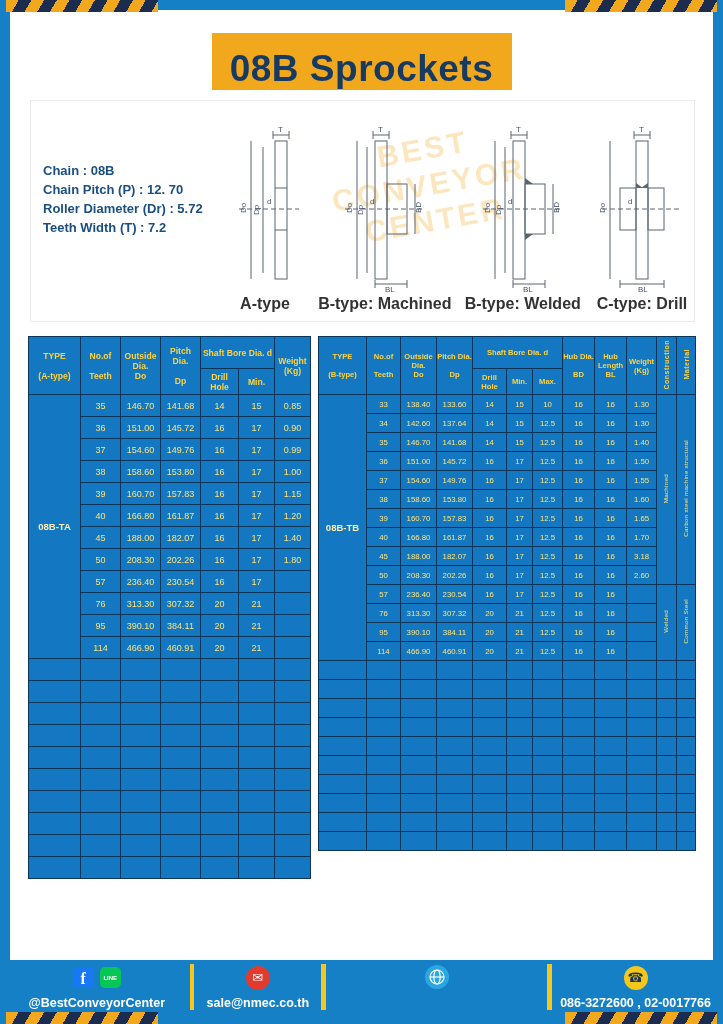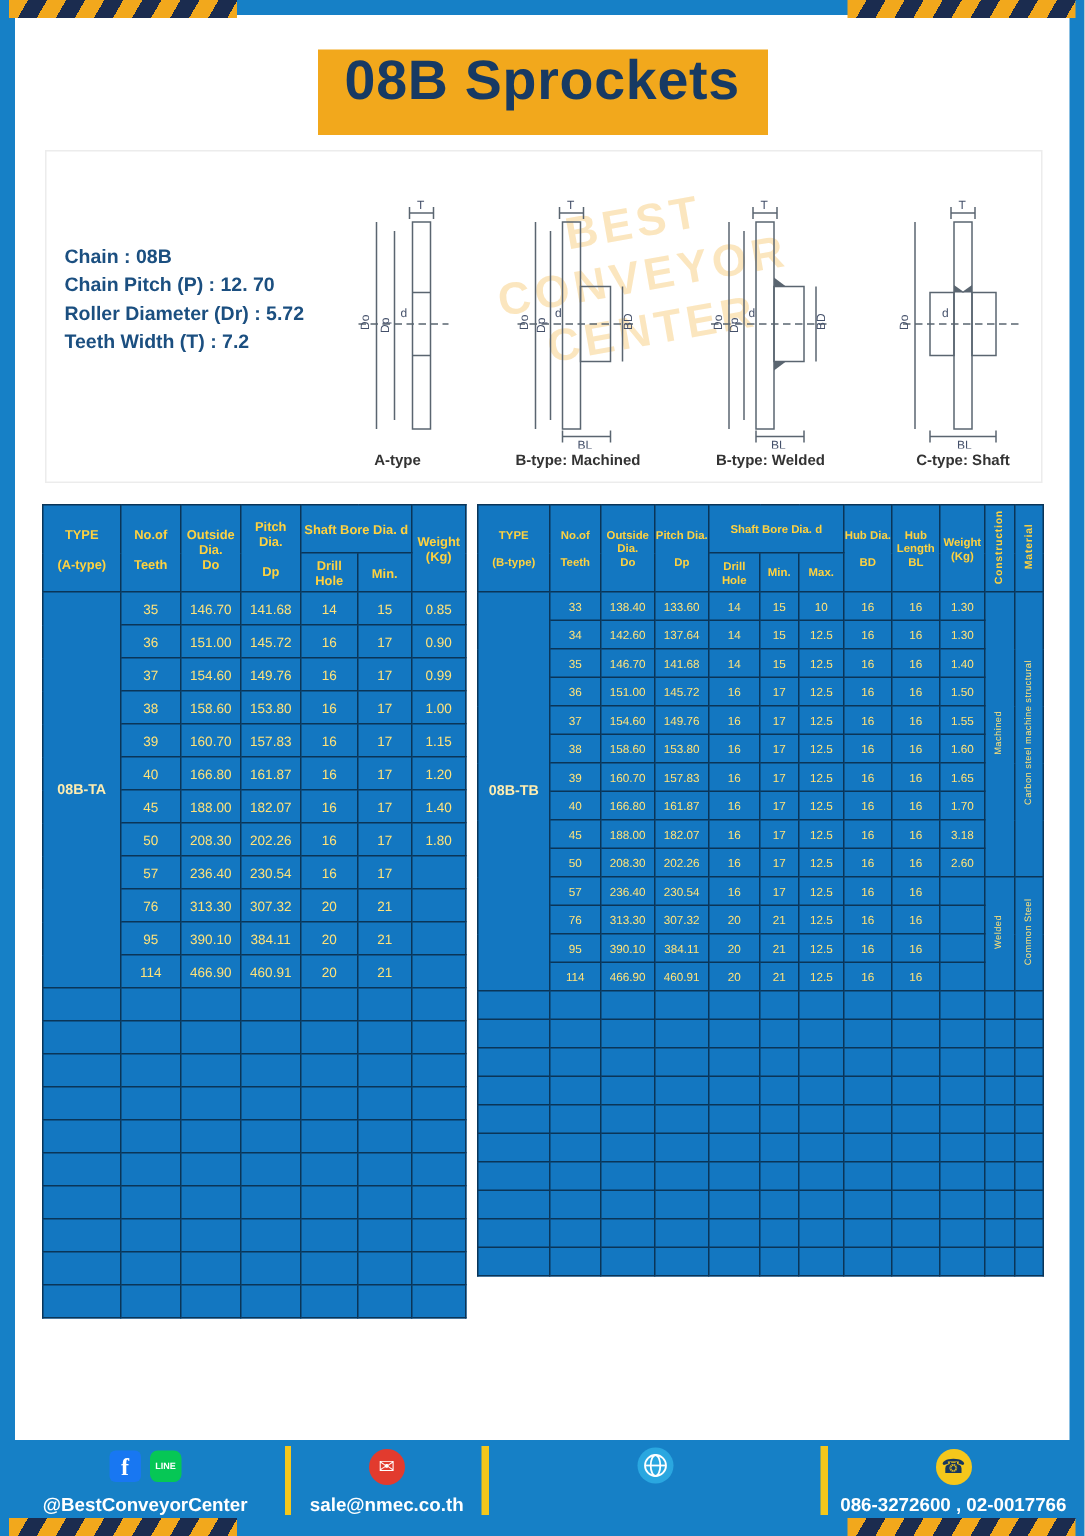--- a/index.html
+++ b/index.html
@@ -7,32 +7,32 @@
   .page { position:relative; width:723px; height:1024px; background:#ffffff; overflow:hidden; margin:0 auto; }
 
   
   .frame { position:absolute; inset:0; border:10px solid var(--frame-blue,#1680c6); pointer-events:none; z-index:5; }
   .hazard { position:absolute; width:152px; height:12px; z-index:6;
     background:repeating-linear-gradient(120deg, var(--accent-yellow,#f0b01e) 0 11px, var(--hazard-navy,#1b2c4f) 11px 22px); }
   .hz-tl{left:6px;top:0;} .hz-tr{right:6px;top:0;} .hz-bl{left:6px;bottom:0;} .hz-br{right:6px;bottom:0;}
 
   
   .title-banner { position:absolute; left:50%; top:33px; transform:translateX(-50%); width:300px; height:57px;
-    background:var(--accent-yellow,#f2a81c); display:flex; align-items:flex-start; justify-content:center; z-index:2; }
+    background:var(--accent-yellow,#f2a81c); display:flex; align-items:flex-end; justify-content:center; z-index:2; }
   .title-banner h1 { font-size:37px; font-weight:bold; color:var(--navy-text,#173a63); letter-spacing:.5px; }
 
   
   .info-panel { position:absolute; left:30px; right:28px; top:100px; height:222px; background:#fff; border:1px solid #ececec; z-index:1; }
   .spec-block { position:absolute; left:12px; top:60px; z-index:2; }
   .spec-line { font-size:13px; font-weight:bold; color:#1b4f80; line-height:19px; white-space:nowrap; }
   .watermark { position:absolute; left:300px; top:30px; transform:rotate(-10deg); color:var(--accent-yellow,#f2a81c);
     opacity:.28; font-size:30px; line-height:36px; font-weight:bold; white-space:pre-line; text-align:center; z-index:0; letter-spacing:3px; }
   .drawings { position:absolute; left:194px; right:4px; top:8px; bottom:8px; display:flex; justify-content:space-between; align-items:flex-end; z-index:1; }
   .fig { display:flex; flex-direction:column; align-items:center; }
-  .fig-label { font-size:10px; color:#333; margin-top:3px; white-space:nowrap; font-weight:600; }
+  .fig-label { font-size:16px; color:#333; margin-top:3px; white-space:nowrap; font-weight:600; }
   .dstroke line, .dstroke rect { stroke:#5a6570; fill:none; stroke-width:1; }
   .dfill polygon { fill:#5a6570; stroke:none; }
   .dtext text { fill:#44506a; font-size:8px; font-family:"Liberation Sans",sans-serif; }
 
   
   .spec-table { border-collapse:collapse; table-layout:fixed; background:var(--table-blue,#1377c1); position:absolute; }
   .spec-table th, .spec-table td { border:1px solid var(--grid-navy,#0a3558); text-align:center; vertical-align:middle; padding:0; overflow:hidden; }
   .spec-table th { color:var(--header-yellow,#ffd23f); font-weight:bold; }
   .spec-table td { color:var(--data-yellow,#ffe37a); }
   #tableA { left:28px; top:336px; width:282px; }
@@ -195,21 +195,21 @@
             <polygon points="42,59 42,64 49,64"></polygon>
             <polygon points="54,59 54,64 47,64"></polygon>
           </g>
           <g class="dtext">
             <text x="45" y="8">T</text>
             <text transform="rotate(-90 11 89)" x="11" y="89">Do</text>
             <text x="34" y="80">d</text>
             <text x="44" y="168">BL</text>
           </g>
         </svg>
-        <div class="fig-label">C-type: Shaft</div>
+        <div class="fig-label">C-type: Drill</div>
       </div>
 
     </div>
   </div>
 
   <table class="spec-table" id="tableA">
     <colgroup>
       <col style="width:52px">
         <col style="width:40px">
         <col style="width:40px">

